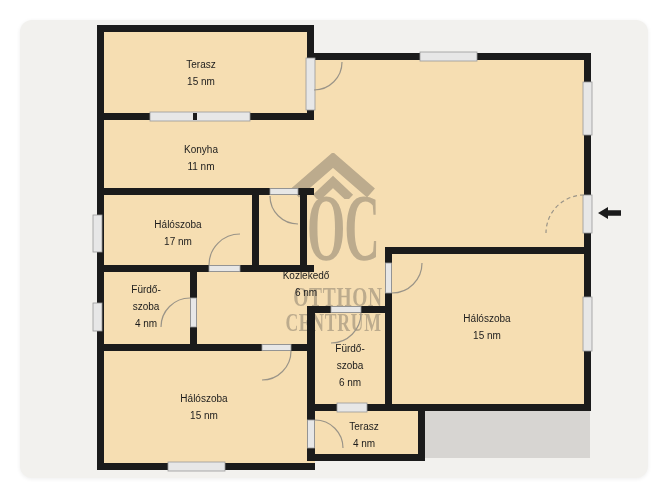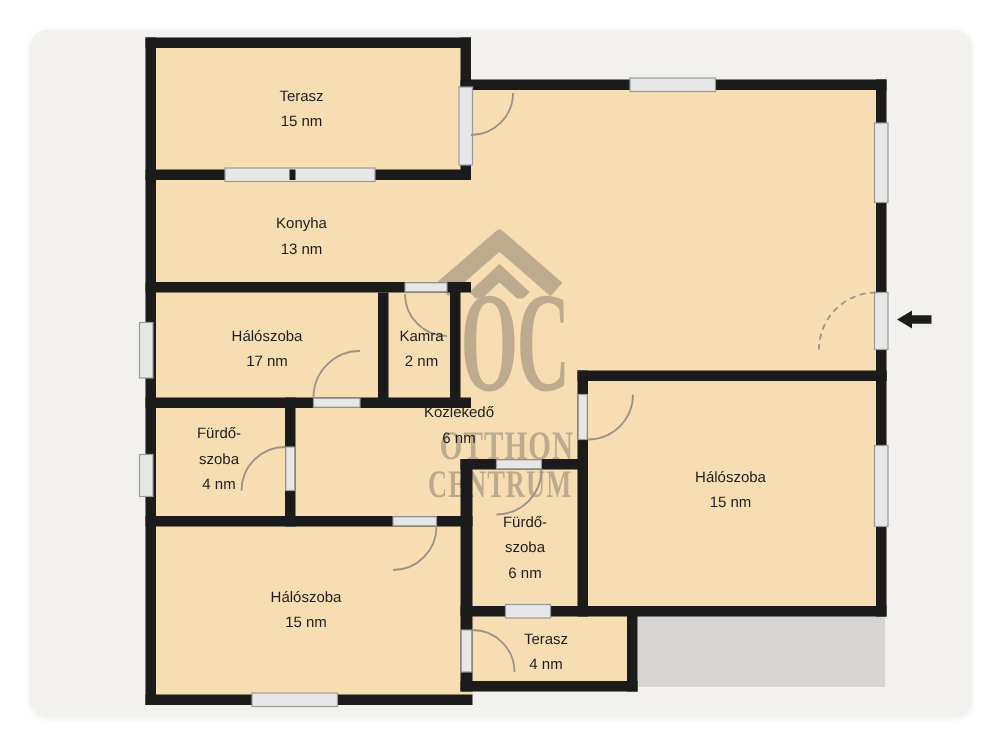--- a/index.html
+++ b/index.html
@@ -119,29 +119,25 @@
       <path d="M315,420 A28,28 0 0 1 343,448"></path>
     </g>
   </svg>
 
   <div class="room-label" style="left:201px;top:56px">
     <div>Terasz</div>
     <div>15 nm</div>
   </div>
   <div class="room-label" style="left:201px;top:141px">
     <div>Konyha</div>
-    <div>13 nm</div>
+    <div>11 nm</div>
   </div>
   <div class="room-label" style="left:178px;top:216px">
     <div>Hálószoba</div>
     <div>17 nm</div>
-  </div>
-  <div class="room-label" style="left:281px;top:216px">
-    <div>Kamra</div>
-    <div>2 nm</div>
   </div>
   <div class="room-label" style="left:306px;top:267px">
     <div>Közlekedő</div>
     <div>6 nm</div>
   </div>
   <div class="room-label" style="left:146px;top:281px">
     <div>Fürdő-</div>
     <div>szoba</div>
     <div>4 nm</div>
   </div>

